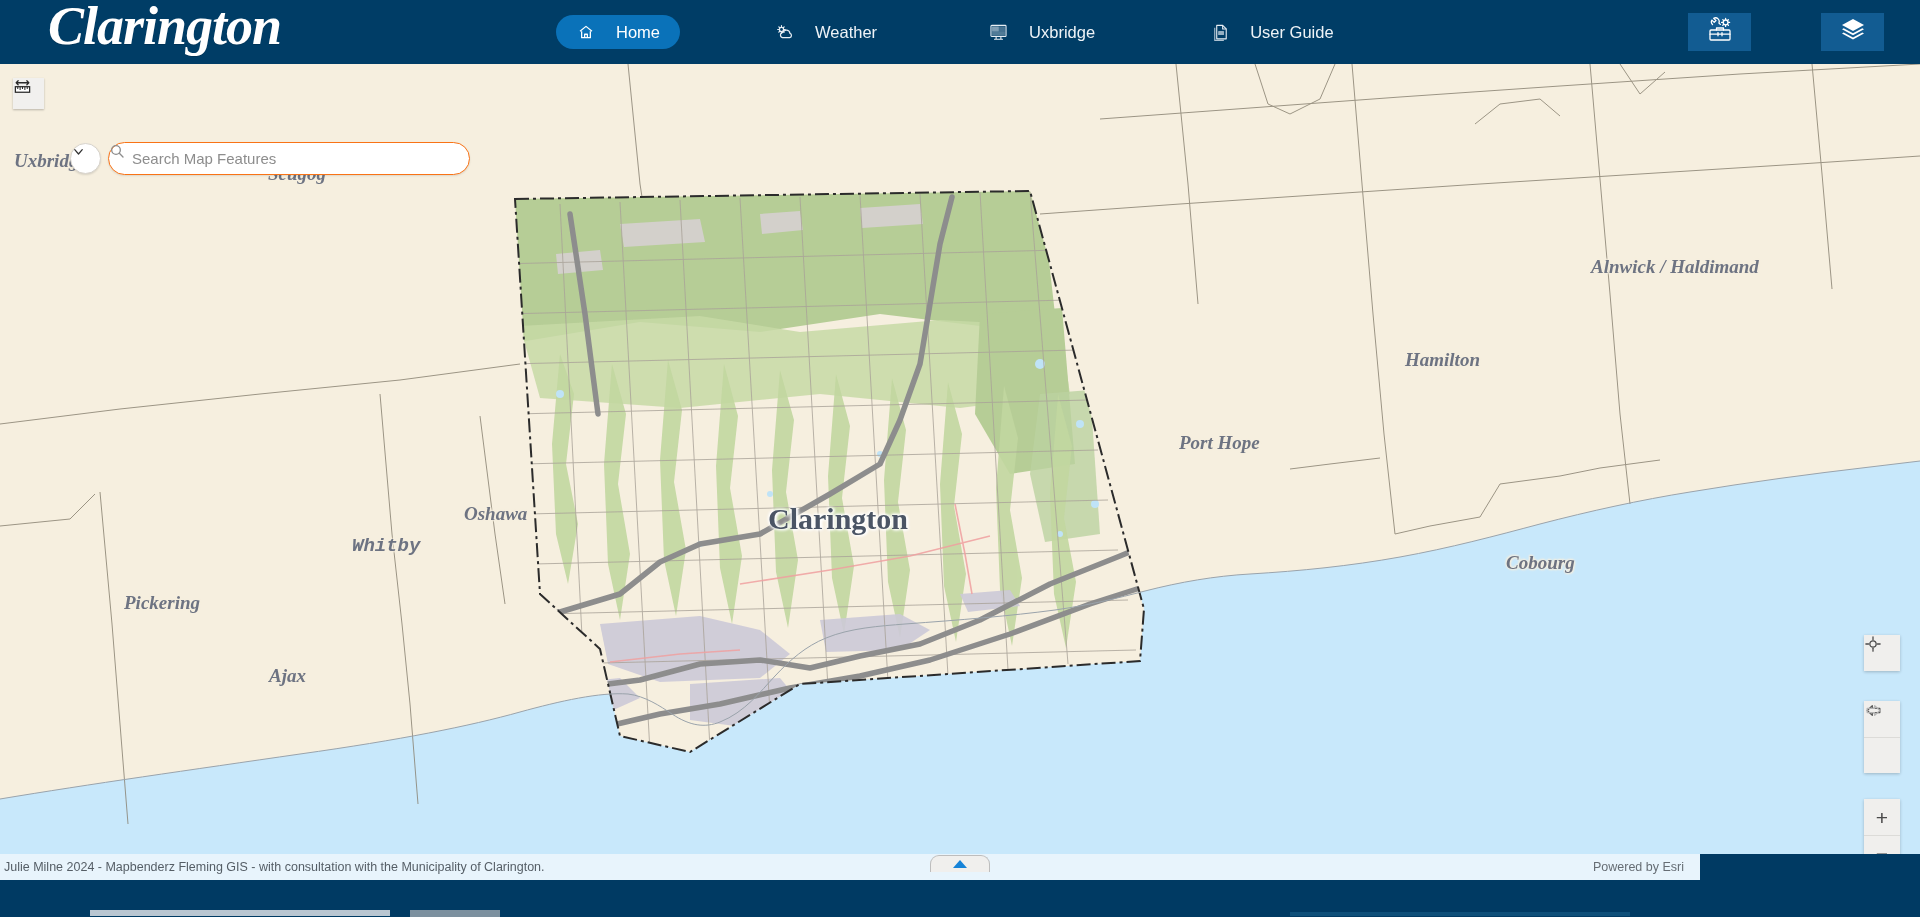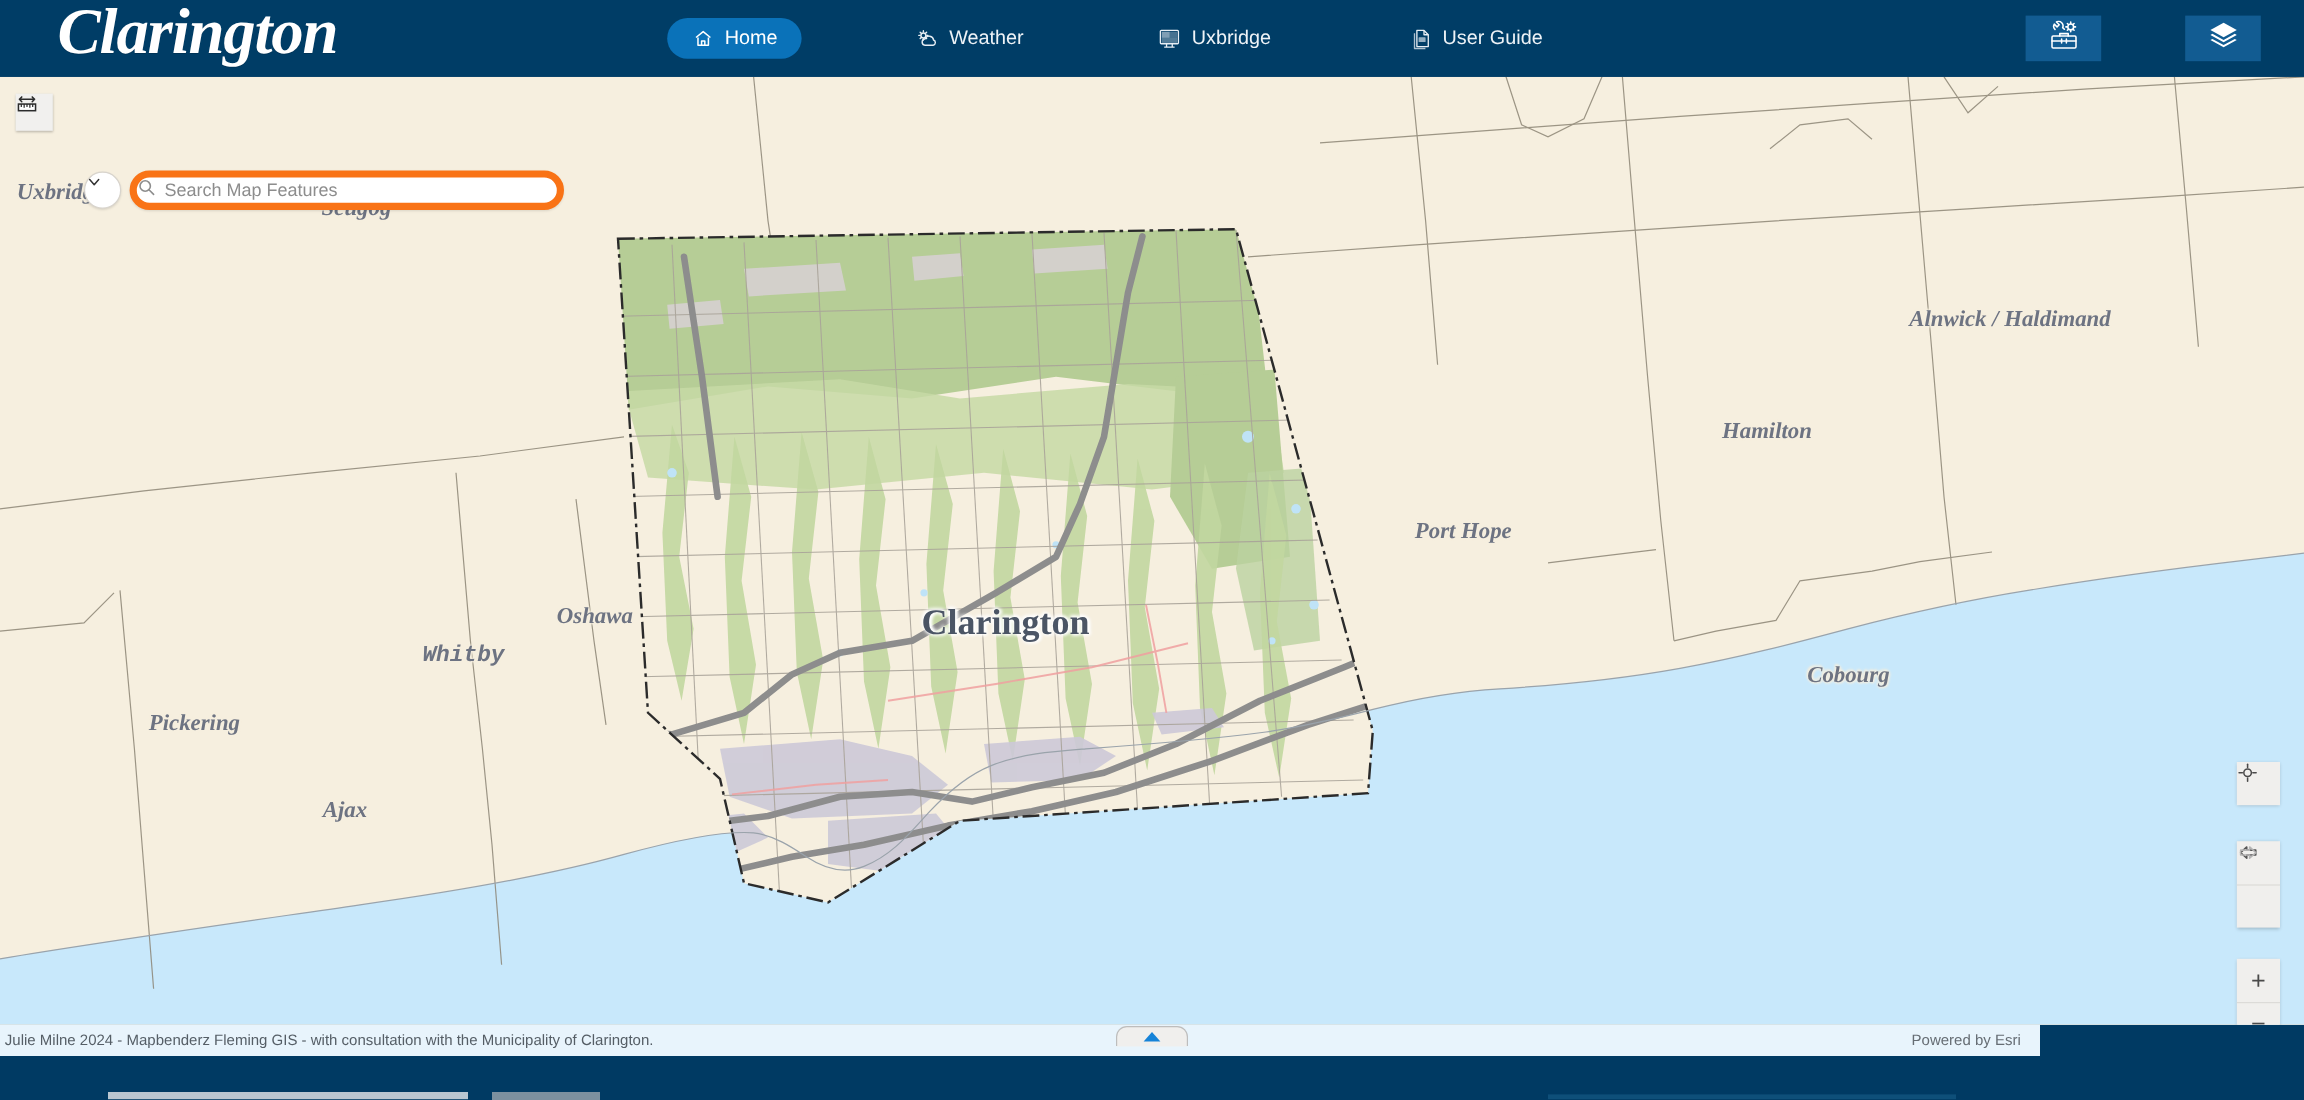--- a/index.html
+++ b/index.html
@@ -29,21 +29,21 @@
     letter-spacing: -1px;
     line-height: 64px;
     text-shadow: 0 1px 0 rgba(0,0,0,.15);
   }
   .nav {
     position: absolute; left: 556px; top: 0;
     height: 64px;
     display: flex; align-items: center;
   }
   .nav-item {
-    display: flex; align-items: center; gap: 9px;
+    display: flex; align-items: center; gap: 21px;
     color: #eef3f7; font-size: 16.5px;
     height: 34px; padding: 0 20px;
     border-radius: 18px;
     cursor: pointer; white-space: nowrap;
   }
   .nav-item.active { background: #0A72B9; color:#fff; }
   .nav-spacer-1 { width: 75px; }
   .nav-spacer-2 { width: 72px; }
   .nav-spacer-3 { width: 75px; }
   .nav-ico { display:inline-flex; width:19px; height:19px; align-items:center; justify-content:center; }
@@ -87,21 +87,21 @@
   .chev-btn {
     position:absolute; left:70px; top:79px;
     width:31px; height:31px; border-radius:50%;
     background:#fff; border:1px solid #d8d4cd;
     display:flex; align-items:center; justify-content:center; cursor:pointer;
     box-shadow:0 1px 2px rgba(0,0,0,.12);
   }
   .search-wrap {
     position:absolute; left:108px; top:78px;
     width:362px; height:33px;
-    background:#fff; border:6px solid #f97316; border-radius:17px;
+    background:#fff; border:1px solid #f97316; border-radius:17px;
     display:flex; align-items:center; padding:0 14px; gap:9px;
     box-shadow:0 1px 2px rgba(0,0,0,.10);
   }
   .search-input {
     border:none; outline:none; background:transparent;
     font-size:15px; color:#6a6a6a; width:100%;
     font-family:"Liberation Sans", sans-serif;
   }
   .search-input::placeholder { color:#8d8d8d; }
 
@@ -292,21 +292,21 @@
                C1750,418 1810,410 1870,403 L1920,397" fill="none" stroke="#9aa3ab" stroke-width="1"></path>
     </svg>
 
     <div class="mlabel sz1" style="left:14px;  top:86px;">Uxbridge</div>
     <div class="mlabel sz1" style="left:268px; top:99px;">Scugog</div>
     <div class="mlabel sz1" style="left:124px; top:528px;">Pickering</div>
     <div class="mlabel sz1" style="left:352px; top:471px;font-family:Liberation Mono, monospace;">Whitby</div>
     <div class="mlabel sz1" style="left:269px; top:601px;">Ajax</div>
     <div class="mlabel sz1" style="left:464px; top:439px;">Oshawa</div>
     <div class="mlabel sz1" style="left:1179px;top:368px;">Port Hope</div>
-    <div class="mlabel sz1" style="left:1435px;top:285px;">Hamilton</div>
+    <div class="mlabel sz1" style="left:1405px;top:285px;">Hamilton</div>
     <div class="mlabel sz1" style="left:1506px;top:455px;margin-top:33px;">Cobourg</div>
     <div class="mlabel sz1" style="left:1591px;top:192px;">Alnwick / Haldimand</div>
 
     <div class="mlabel main" style="left:768px; top:438px;">Clarington</div>
 
     <div class="measure-btn">
       <span>
         <svg width="19" height="19" viewBox="0 0 24 24" fill="none" stroke="#2b2b2b" stroke-width="1.6">
           <path d="M4 6 L20 6 M4 6 L6.5 3.5 M4 6 L6.5 8.5 M20 6 L17.5 3.5 M20 6 L17.5 8.5" stroke-linecap="round"></path>
           <rect x="3" y="11" width="18" height="7" fill="#fff"></rect>

